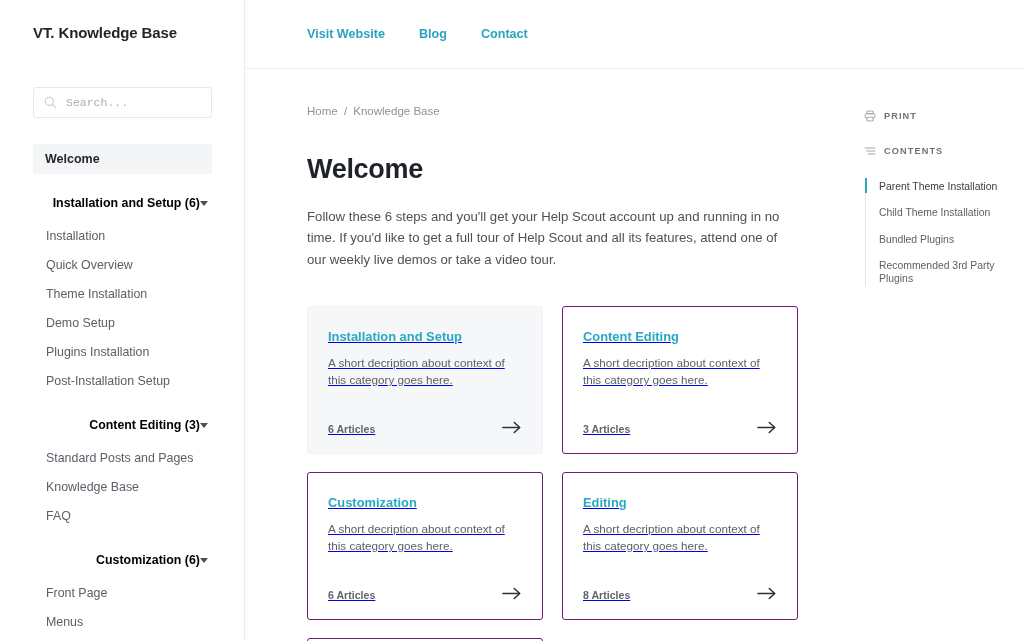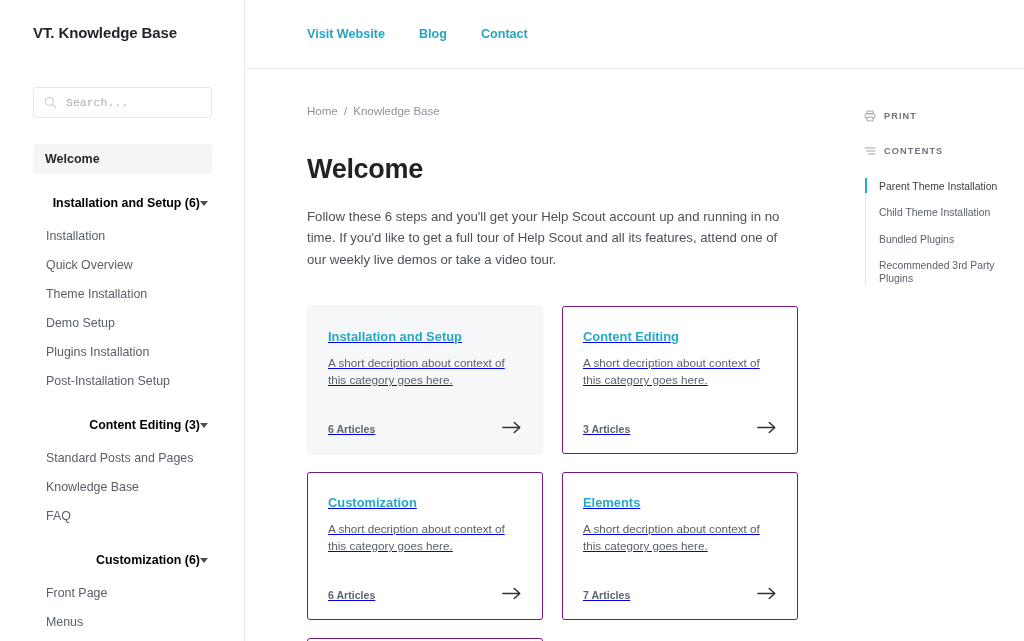--- a/index.html
+++ b/index.html
@@ -399,24 +399,24 @@
             <div class="card-foot">
               <span class="card-count">6 Articles</span>
               <svg class="arrow-ico" viewBox="0 0 22 16">
                 <line x1="1" y1="8" x2="19" y2="8" stroke="#2d3238" stroke-width="1.7" stroke-linecap="round"></line>
                 <polyline points="13.5,2.5 19.5,8 13.5,13.5" fill="none" stroke="#2d3238" stroke-width="1.7" stroke-linecap="round" stroke-linejoin="round"></polyline>
               </svg>
             </div>
           </a>
 
           <a class="card" href="#">
-            <div class="card-title">Elements</div>
+            <div class="card-title">Editing</div>
             <div class="card-desc">A short decription about context of this category goes here.</div>
             <div class="card-foot">
-              <span class="card-count">7 Articles</span>
+              <span class="card-count">8 Articles</span>
               <svg class="arrow-ico" viewBox="0 0 22 16">
                 <line x1="1" y1="8" x2="19" y2="8" stroke="#2d3238" stroke-width="1.7" stroke-linecap="round"></line>
                 <polyline points="13.5,2.5 19.5,8 13.5,13.5" fill="none" stroke="#2d3238" stroke-width="1.7" stroke-linecap="round" stroke-linejoin="round"></polyline>
               </svg>
             </div>
           </a>
 
           <div class="card"></div>
 
         </div>

